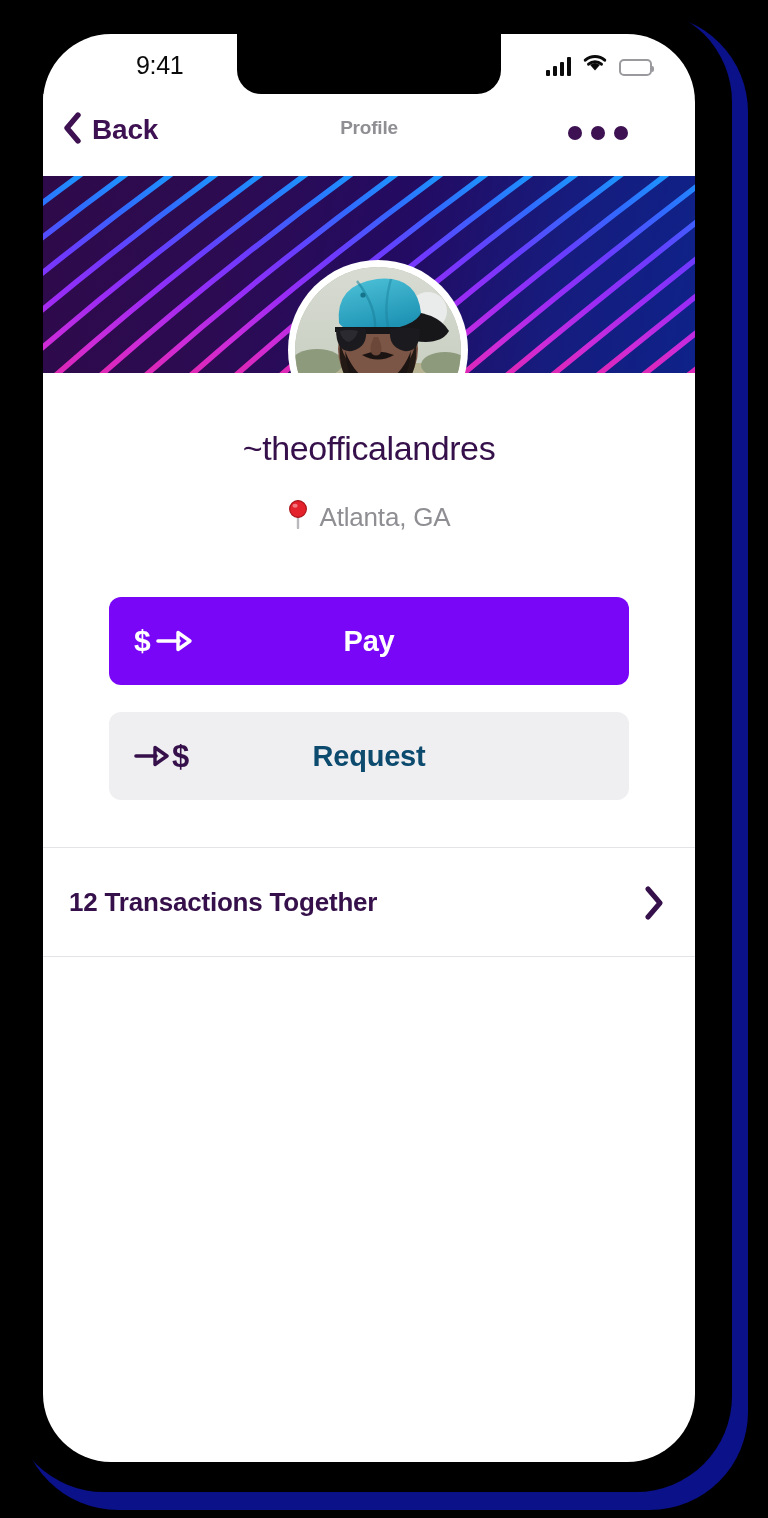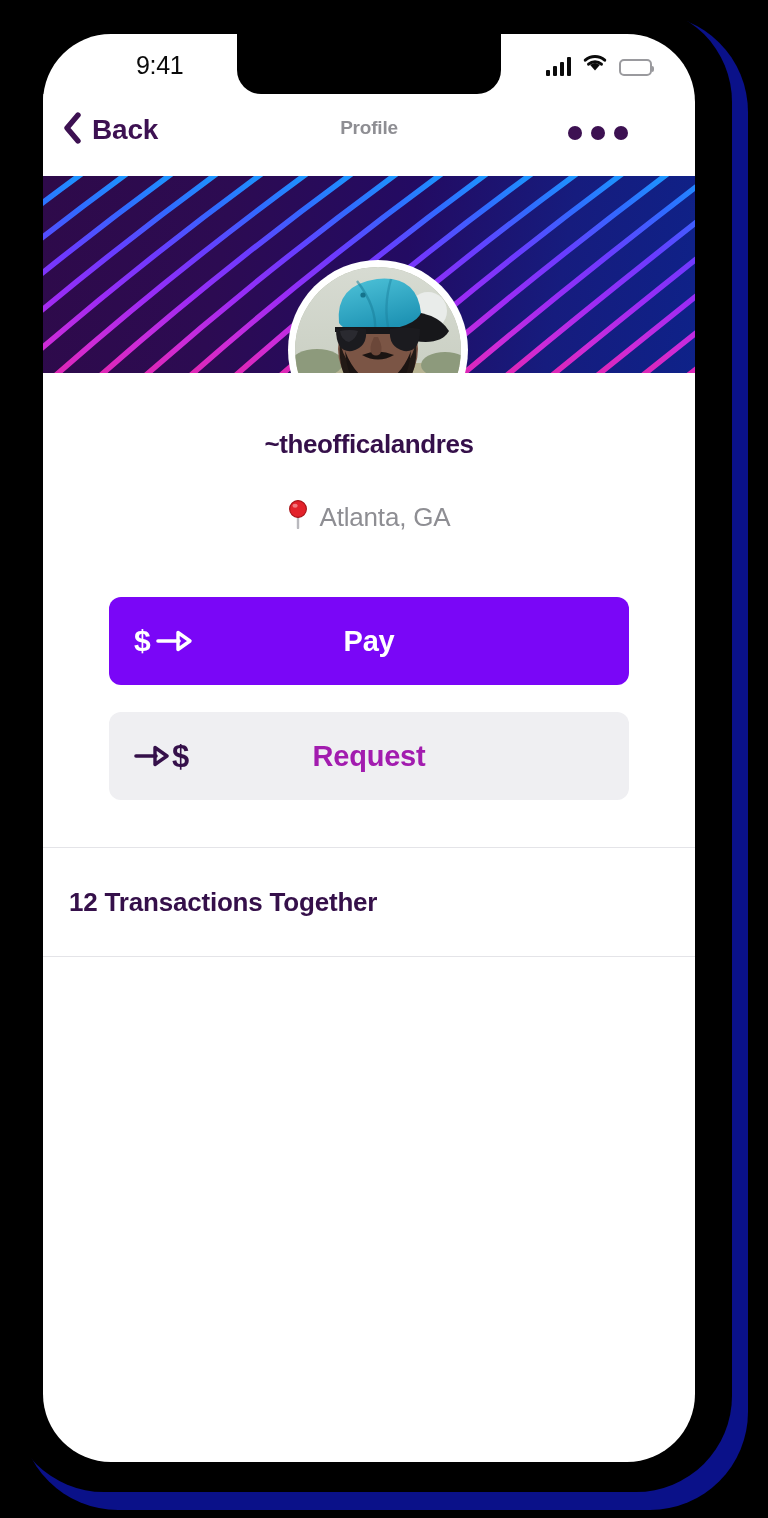--- a/index.html
+++ b/index.html
@@ -136,21 +136,21 @@
     border-radius:50%;
     overflow:hidden;
     position:relative;
     background:#b9bfae;
   }
 
   
   #username{
     position:absolute; left:0; top:395px; width:652px;
     text-align:center;
-    font-size:26px; font-weight:700; color:#35104A;
+    font-size:34px; font-weight:400; color:#35104A;
     letter-spacing:-0.4px;
   }
   #location-row{
     position:absolute; left:0; top:465px; width:652px;
     display:flex; justify-content:center; align-items:flex-end; gap:12px;
   }
   #pin-icon{ display:block; }
   #location-label{
     font-size:26px; font-weight:400; color:#8E8E93;
     letter-spacing:-0.2px;
@@ -168,30 +168,30 @@
   #request-button{ top:678px; background:#EFEFF2; }
   .btn-icon{
     position:absolute; left:25px; top:0;
     height:88px; display:flex; align-items:center;
   }
   .btn-label{
     width:100%; text-align:center;
     font-size:29px; font-weight:700; letter-spacing:-0.2px;
   }
   #pay-label{ color:#FFFFFF; }
-  #request-label{ color:#a21caf; }
+  #request-label{ color:#0c4a6e; }
 
   
   #tx-divider-top{
     position:absolute; left:0; top:813px;
     width:652px; height:1px; background:#E4E4E8;
   }
   #tx-row{
     position:absolute; left:0; top:814px;
-    width:704px; height:108px;
+    width:652px; height:108px;
     display:flex; align-items:center;
     cursor:pointer;
   }
   #tx-label{
     position:absolute; left:26px;
     font-size:26px; font-weight:700; color:#35104A;
     letter-spacing:-0.2px;
   }
   #tx-chevron{ position:absolute; right:30px; top:38px; }
   #tx-divider-bottom{

